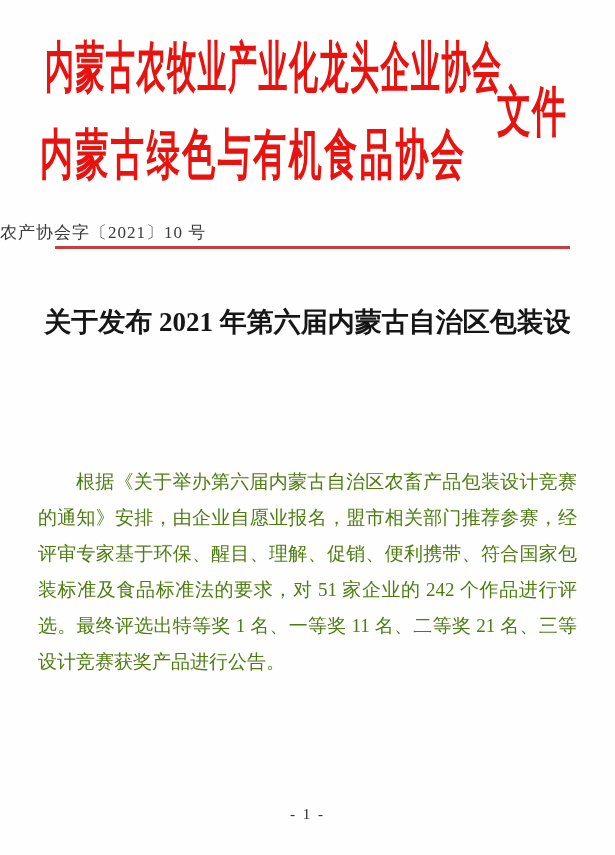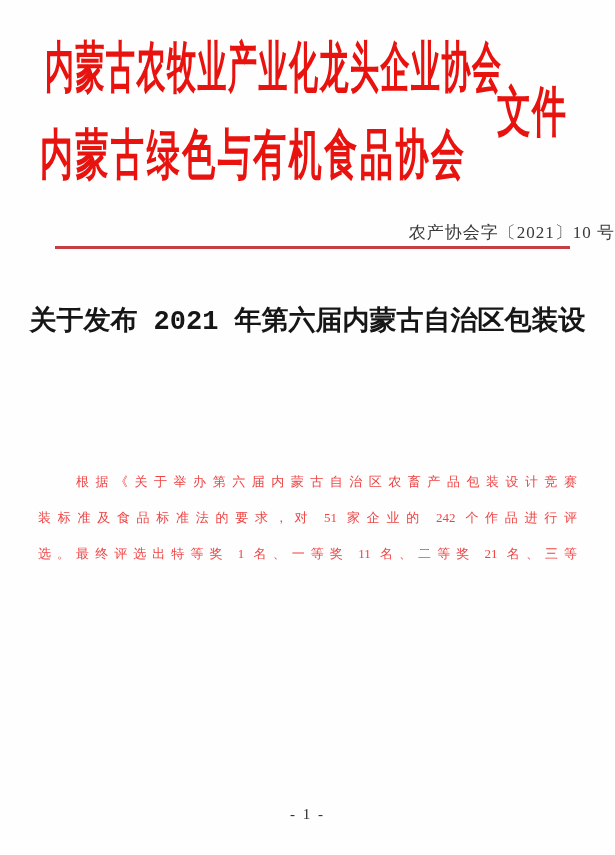--- a/index.html
+++ b/index.html
@@ -54,21 +54,21 @@
     transform: scaleY(1.6);
     transform-origin: top left;
     white-space: nowrap;
   }
 
   
   .doc-number {
     position: absolute;
     left: 0; top: 221px;
     width: 100%;
-    text-align: right;
+    text-align: left;
     font-size: 17px;
     color: #3a3a3a;
     letter-spacing: 1px;
   }
 
   
   .red-divider {
     position: absolute;
     left: 55px; top: 246px;
     width: 515px;
@@ -79,32 +79,31 @@
   
   .title {
     position: absolute;
     left: 0; top: 287px;
     width: 100%;
     text-align: center;
     font-size: 27px;
     font-weight: bold;
     color: #161616;
     line-height: 71px;
-    font-family: Liberation Mono, monospace;
   }
   .title .title-line { display: block; }
 
   
   .body-block {
     position: absolute;
     left: 38px; top: 464px;
     width: 539px;
-    font-size: 13px;
+    font-size: 19px;
     line-height: 36px;
-    color: #ef4444;
+    color: #4d7c0f;
   }
   .body-line {
     text-align: justify;
     overflow: hidden;
     white-space: nowrap;
   }
   .body-line.jl { text-align-last: justify; }
   .body-line.indent { text-indent: 38px; }
 
   
@@ -132,19 +131,22 @@
   <div class="doc-number">农产协会字〔2021〕10 号</div>
 
   <div class="red-divider"></div>
 
   <h1 class="title">
     <span class="title-line">关于发布 2021 年第六届内蒙古自治区包装设</span>
   </h1>
 
   <div class="body-block">
     <div class="body-line jl indent">根据《关于举办第六届内蒙古自治区农畜产品包装设计竞赛</div>
+    <div class="body-line jl">的通知》安排，由企业自愿业报名，盟市相关部门推荐参赛，经</div>
+    <div class="body-line jl">评审专家基于环保、醒目、理解、促销、便利携带、符合国家包</div>
     <div class="body-line jl">装标准及食品标准法的要求，对 51 家企业的 242 个作品进行评</div>
     <div class="body-line jl">选。最终评选出特等奖 1 名、一等奖 11 名、二等奖 21 名、三等</div>
+    <div class="body-line">设计竞赛获奖产品进行公告。</div>
   </div>
 
   <div class="page-number">- 1 -</div>
 
 </div>
 
 </body></html>

